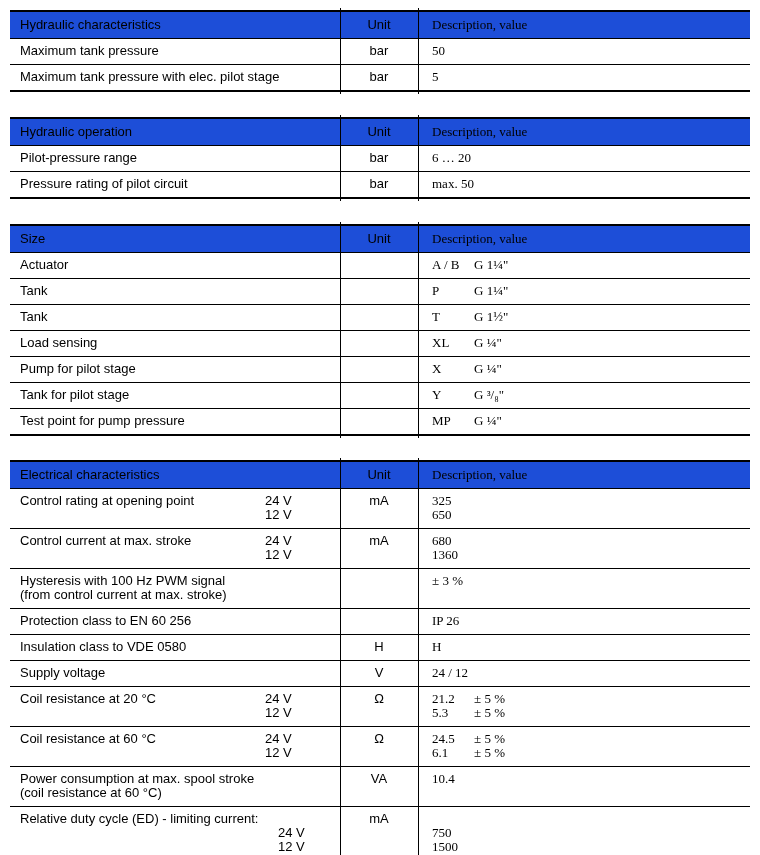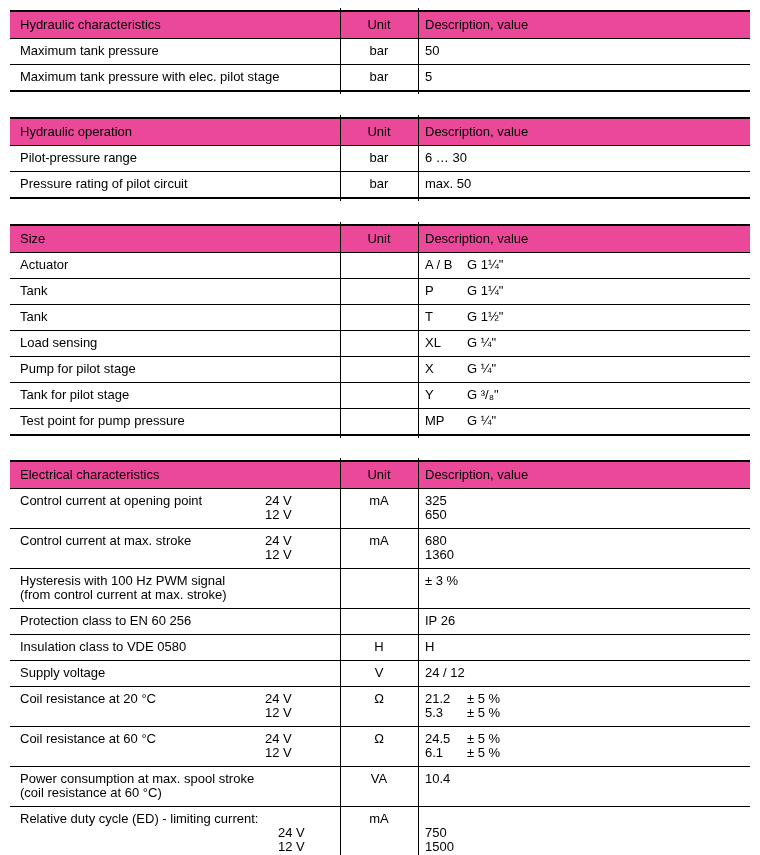--- a/index.html
+++ b/index.html
@@ -15,35 +15,35 @@
     margin:0 10px 25px 10px;
     border-top:2px solid #000;
     border-bottom:2px solid #000;
   }
   .spec-table.gap-sm { }
   .spec-table.gap-md { margin-bottom:24px; }
   .vrule { position:absolute; top:-4px; bottom:-4px; width:1px; background:#000; z-index:2; }
   .vrule.v1 { left:330px; }
   .vrule.v2 { left:408px; }
   .thead {
-    display:flex; background:#ec4899;
+    display:flex; background:#1d4ed8;
     border-bottom:1px solid #000;
     min-height:27px; box-sizing:border-box;
     padding-top:6px; padding-bottom:5px;
   }
   .trow { display:flex; box-sizing:border-box; padding-top:5px; padding-bottom:6px; }
   .rows .trow { border-top:1px solid #000; }
   .rows .trow:first-child { border-top:none; }
   .lines-1 { min-height:24px; }
   .lines-2 { min-height:39px; }
   .lines-3 { min-height:53px; }
   .c1 { width:330px; box-sizing:border-box; padding-left:10px; padding-right:10px; display:flex; }
   .c1.stack { display:block; }
   .c2 { width:78px; box-sizing:border-box; text-align:center; }
-  .c3 { flex:1; box-sizing:border-box; padding-left:7px; }
+  .c3 { flex:1; box-sizing:border-box; padding-left:14px;font-family:Liberation Serif, serif; }
   .label { flex:1; }
   .subs { width:40px; margin-right:25px; text-align:left; }
   .subs.below { margin-left:258px; margin-right:0; }
   .ln { min-height:14px; line-height:14px; }
   .vl { min-height:14px; line-height:14px; display:flex; }
   .seg { white-space:pre; }
   .seg.seg-first { width:42px; flex:0 0 42px; }
 </style>
 </head>
 <body>
@@ -117,21 +117,21 @@
             <div class="c1">
               <div class="label">
                 <div class="ln">Pilot-pressure range</div>
               </div>
             </div>
             <div class="c2">
               <div class="ln">bar</div>
             </div>
             <div class="c3">
               <div class="vl">
-                <div class="seg">6 … 30</div>
+                <div class="seg">6 … 20</div>
               </div>
             </div>
           </div>
           <div class="trow lines-1">
             <div class="c1">
               <div class="label">
                 <div class="ln">Pressure rating of pilot circuit</div>
               </div>
             </div>
             <div class="c2">
@@ -287,21 +287,21 @@
             <div class="ln unit-h">Unit</div>
           </div>
       <div class="c3">
             <div class="ln desc-h">Description, value</div>
           </div>
     </div>
     <div class="rows">
           <div class="trow lines-2">
             <div class="c1">
               <div class="label">
-                <div class="ln">Control current at opening point</div>
+                <div class="ln">Control rating at opening point</div>
               </div>
               <div class="subs">
                 <div class="ln">24 V</div>
                 <div class="ln">12 V</div>
               </div>
             </div>
             <div class="c2">
               <div class="ln">mA</div>
             </div>
             <div class="c3">

